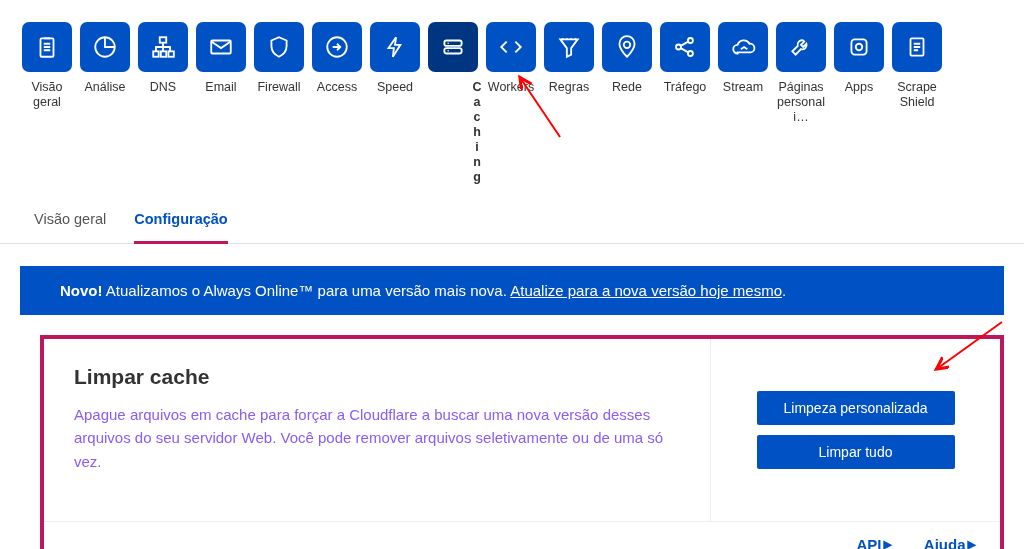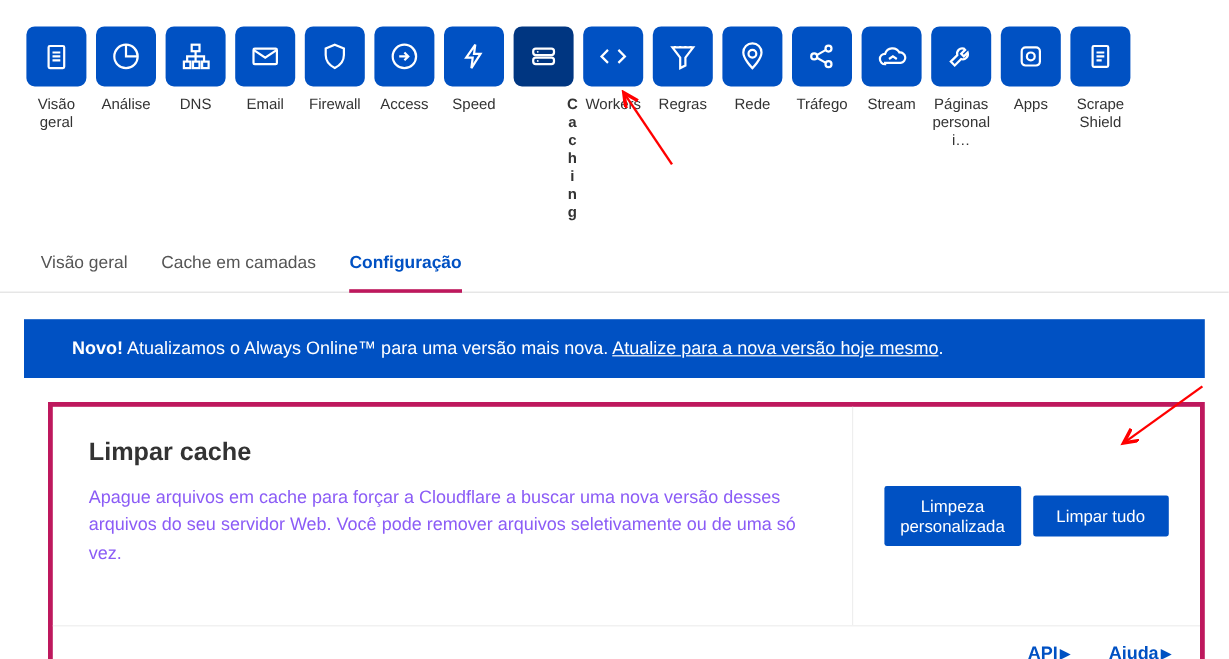--- a/index.html
+++ b/index.html
@@ -78,21 +78,21 @@
     margin-left: 20px;
   }
   .card-left {
     flex: 1 1 600px;
     padding: 26px 30px;
   }
   .card-right {
     width: 290px;
     border-left: 1px solid #eee;
     display: flex;
-    flex-direction: row;
+    flex-direction: column;
     align-items: center;
     justify-content: center;
     gap: 10px;
     padding: 30px 26px;
   }
   .card-title { font-size: 21px; font-weight: 700; margin-bottom: 14px; }
   .card-text  { font-size: 15px; line-height: 1.55; margin-bottom: 22px; color:#8b5cf6;}
   .card-note  { font-size: 15px; line-height: 1.55; color:#333;}
   .btn {
     width: 198px;
@@ -338,21 +338,20 @@
         <svg viewBox="0 0 24 24">
           <use href="#document-icon"></use>
         </svg>
       </div>
       <div class="nav-label">Scrape Shield</div>
     </div>
   </div>
 
 <div class="subtabs" id="subtabs">
     <div class="subtab">Visão geral</div>
-    <div class="subtab">Cache em camadas</div>
     <div class="subtab active">Configuração</div>
   </div>
 
 <div class="container">
 
   <div class="banner">
     <b>Novo!</b><span> Atualizamos o Always Online™ para uma versão mais nova. </span><a href="#">Atualize para a nova versão hoje mesmo</a><span>.</span>
   </div>
 
   <div class="card">

